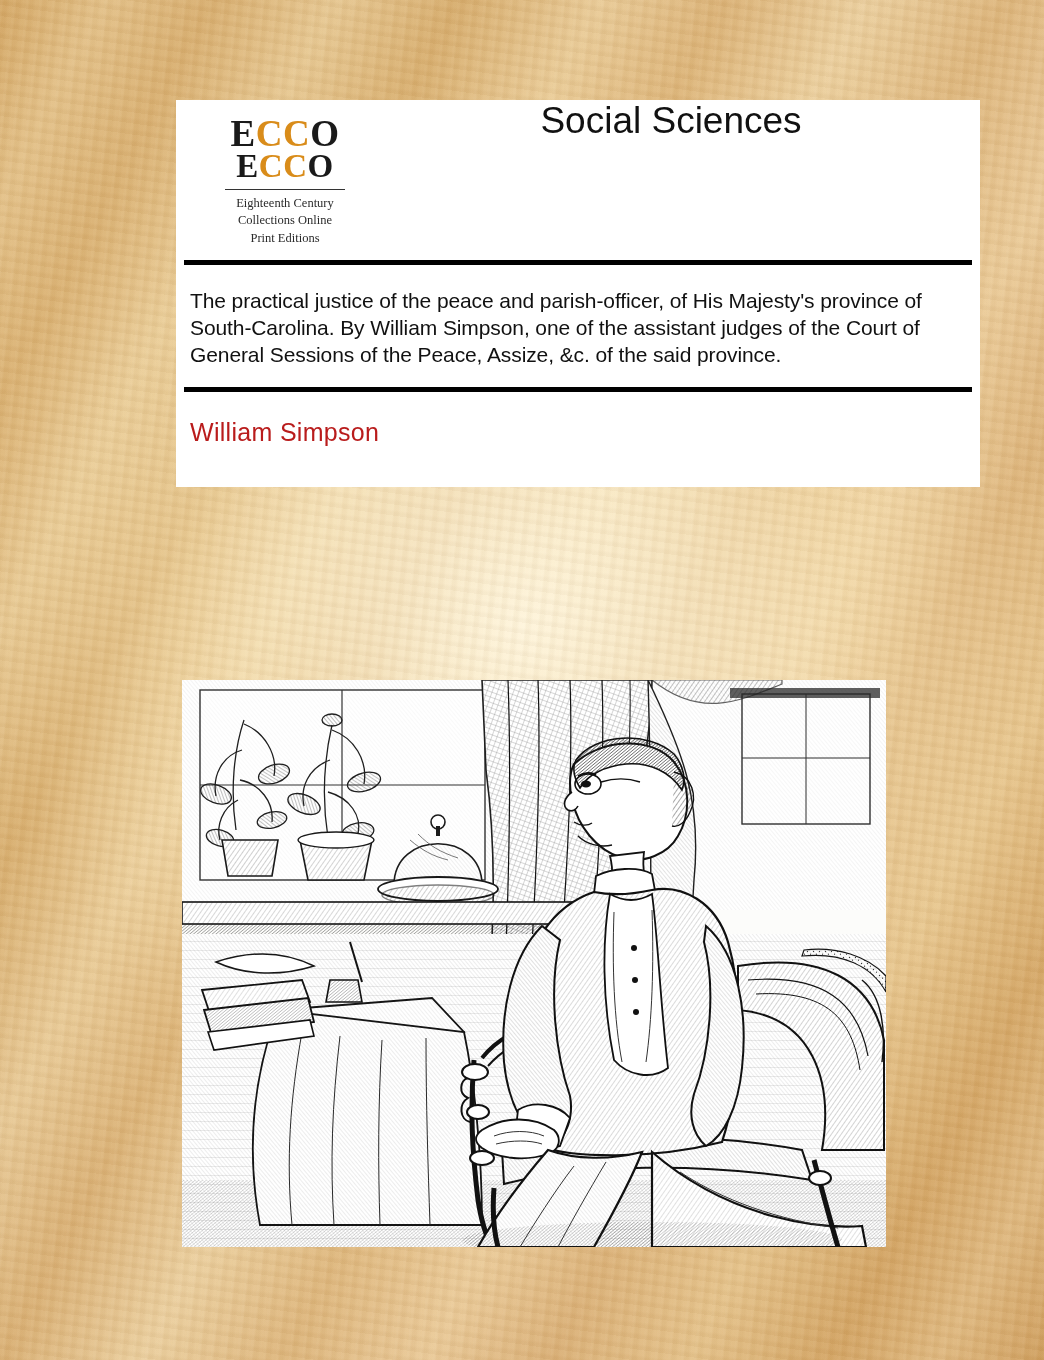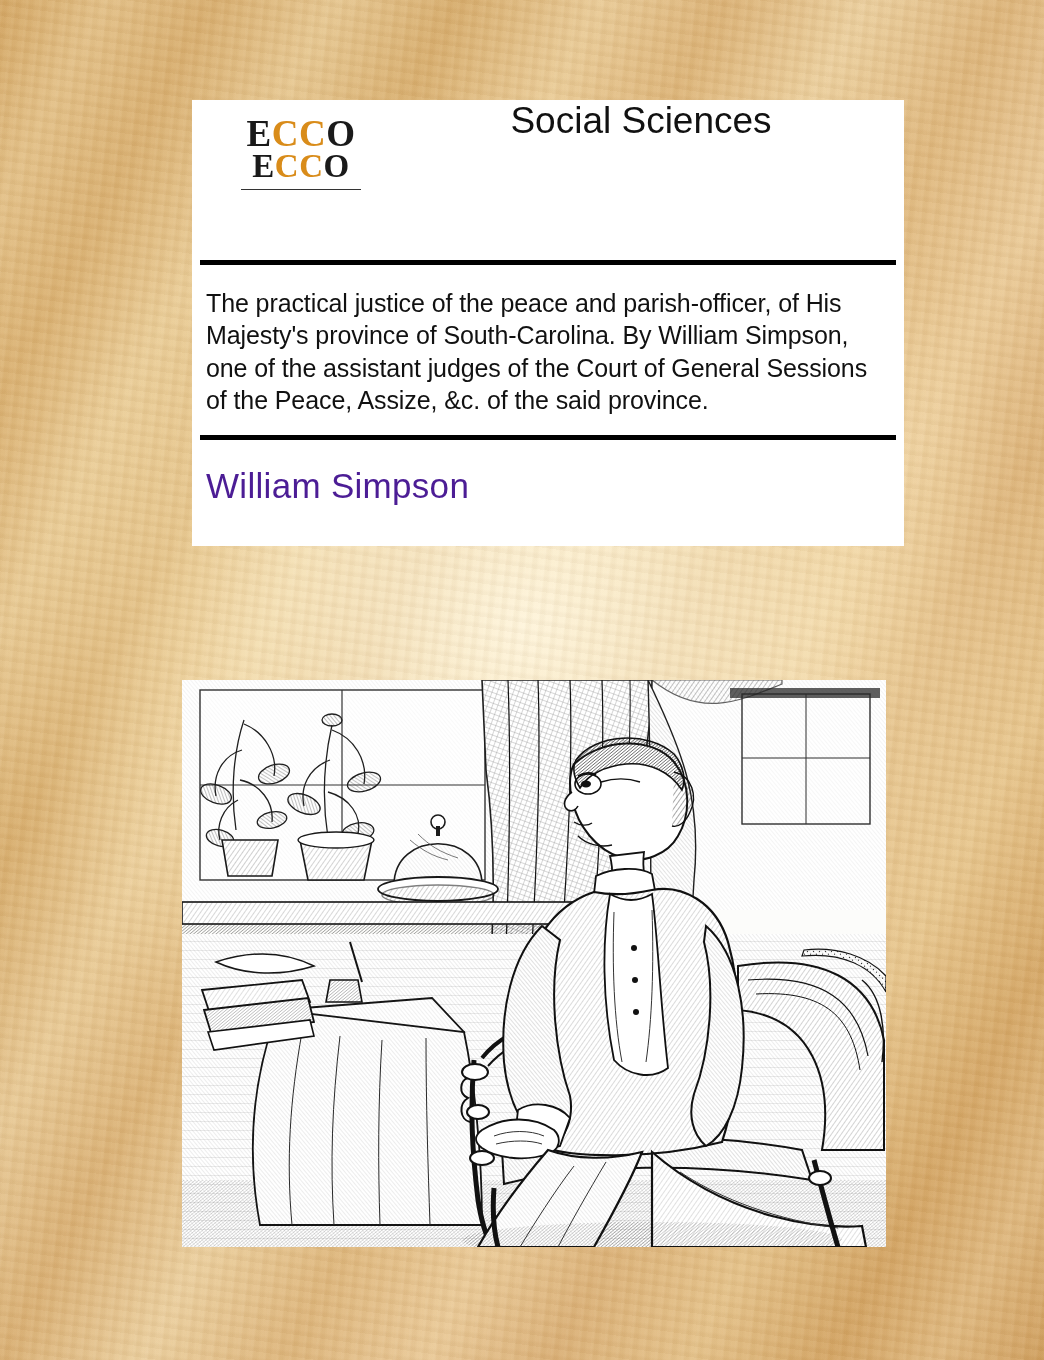--- a/index.html
+++ b/index.html
@@ -40,23 +40,23 @@
       8deg,
       rgba(120,85,40,0.035) 0px,
       rgba(120,85,40,0.035) 3px,
       rgba(255,250,230,0.04) 6px,
       rgba(255,250,230,0.04) 11px);
     pointer-events: none;
   }
 
   .cover {
     position: absolute;
-    left: 192px;
+    left: 176px;
     top: 100px;
-    width: 712px;
+    width: 804px;
     background: #ffffff;
   }
 
   
   .header {
     display: flex;
     align-items: flex-start;
     height: 158px;
     padding: 0;
   }
@@ -107,32 +107,32 @@
     height: 5px;
     background: #000;
     margin: 0 8px;
   }
   .rule-thick.top { margin-top: 2px; }
 
   .title-block {
     padding: 22px 26px 18px 14px;
   }
   .title-text {
-    font-size: 25px;
+    font-size: 21px;
     line-height: 1.295;
     color: #111;
     letter-spacing: -0.1px;
   }
 
   .author-block {
     padding: 26px 14px 40px 14px;
   }
   .author-text {
-    font-size: 35px;
-    color: #4c1d95;
+    font-size: 25px;
+    color: #b91c1c;
     letter-spacing: 0.3px;
   }
 
   
   .illustration {
     position: absolute;
     left: 182px;
     top: 680px;
     width: 704px;
     height: 567px;
@@ -150,20 +150,25 @@
 <div class="cover">
 
   <div class="header">
 
     <div class="ecco-logo">
       <div class="ecco-mark">
         <span class="l1">E<span class="o-orange">CC</span>O</span>
         <span class="l2">E<span class="o-orange">CC</span>O</span>
       </div>
       <div class="ecco-rule"></div>
+      <div class="ecco-sub">
+        <div>Eighteenth Century</div>
+        <div>Collections Online</div>
+        <div>Print Editions</div>
+      </div>
     </div>
 
     <div class="category">Social Sciences</div>
   </div>
 
   <div class="rule-thick top"></div>
 
   <div class="title-block">
     <div class="title-text">The practical justice of the peace and parish-officer, of His Majesty's province of South-Carolina. By William Simpson, one of the assistant judges of the Court of General Sessions of the Peace, Assize, &amp;c. of the said province.</div>
   </div>

